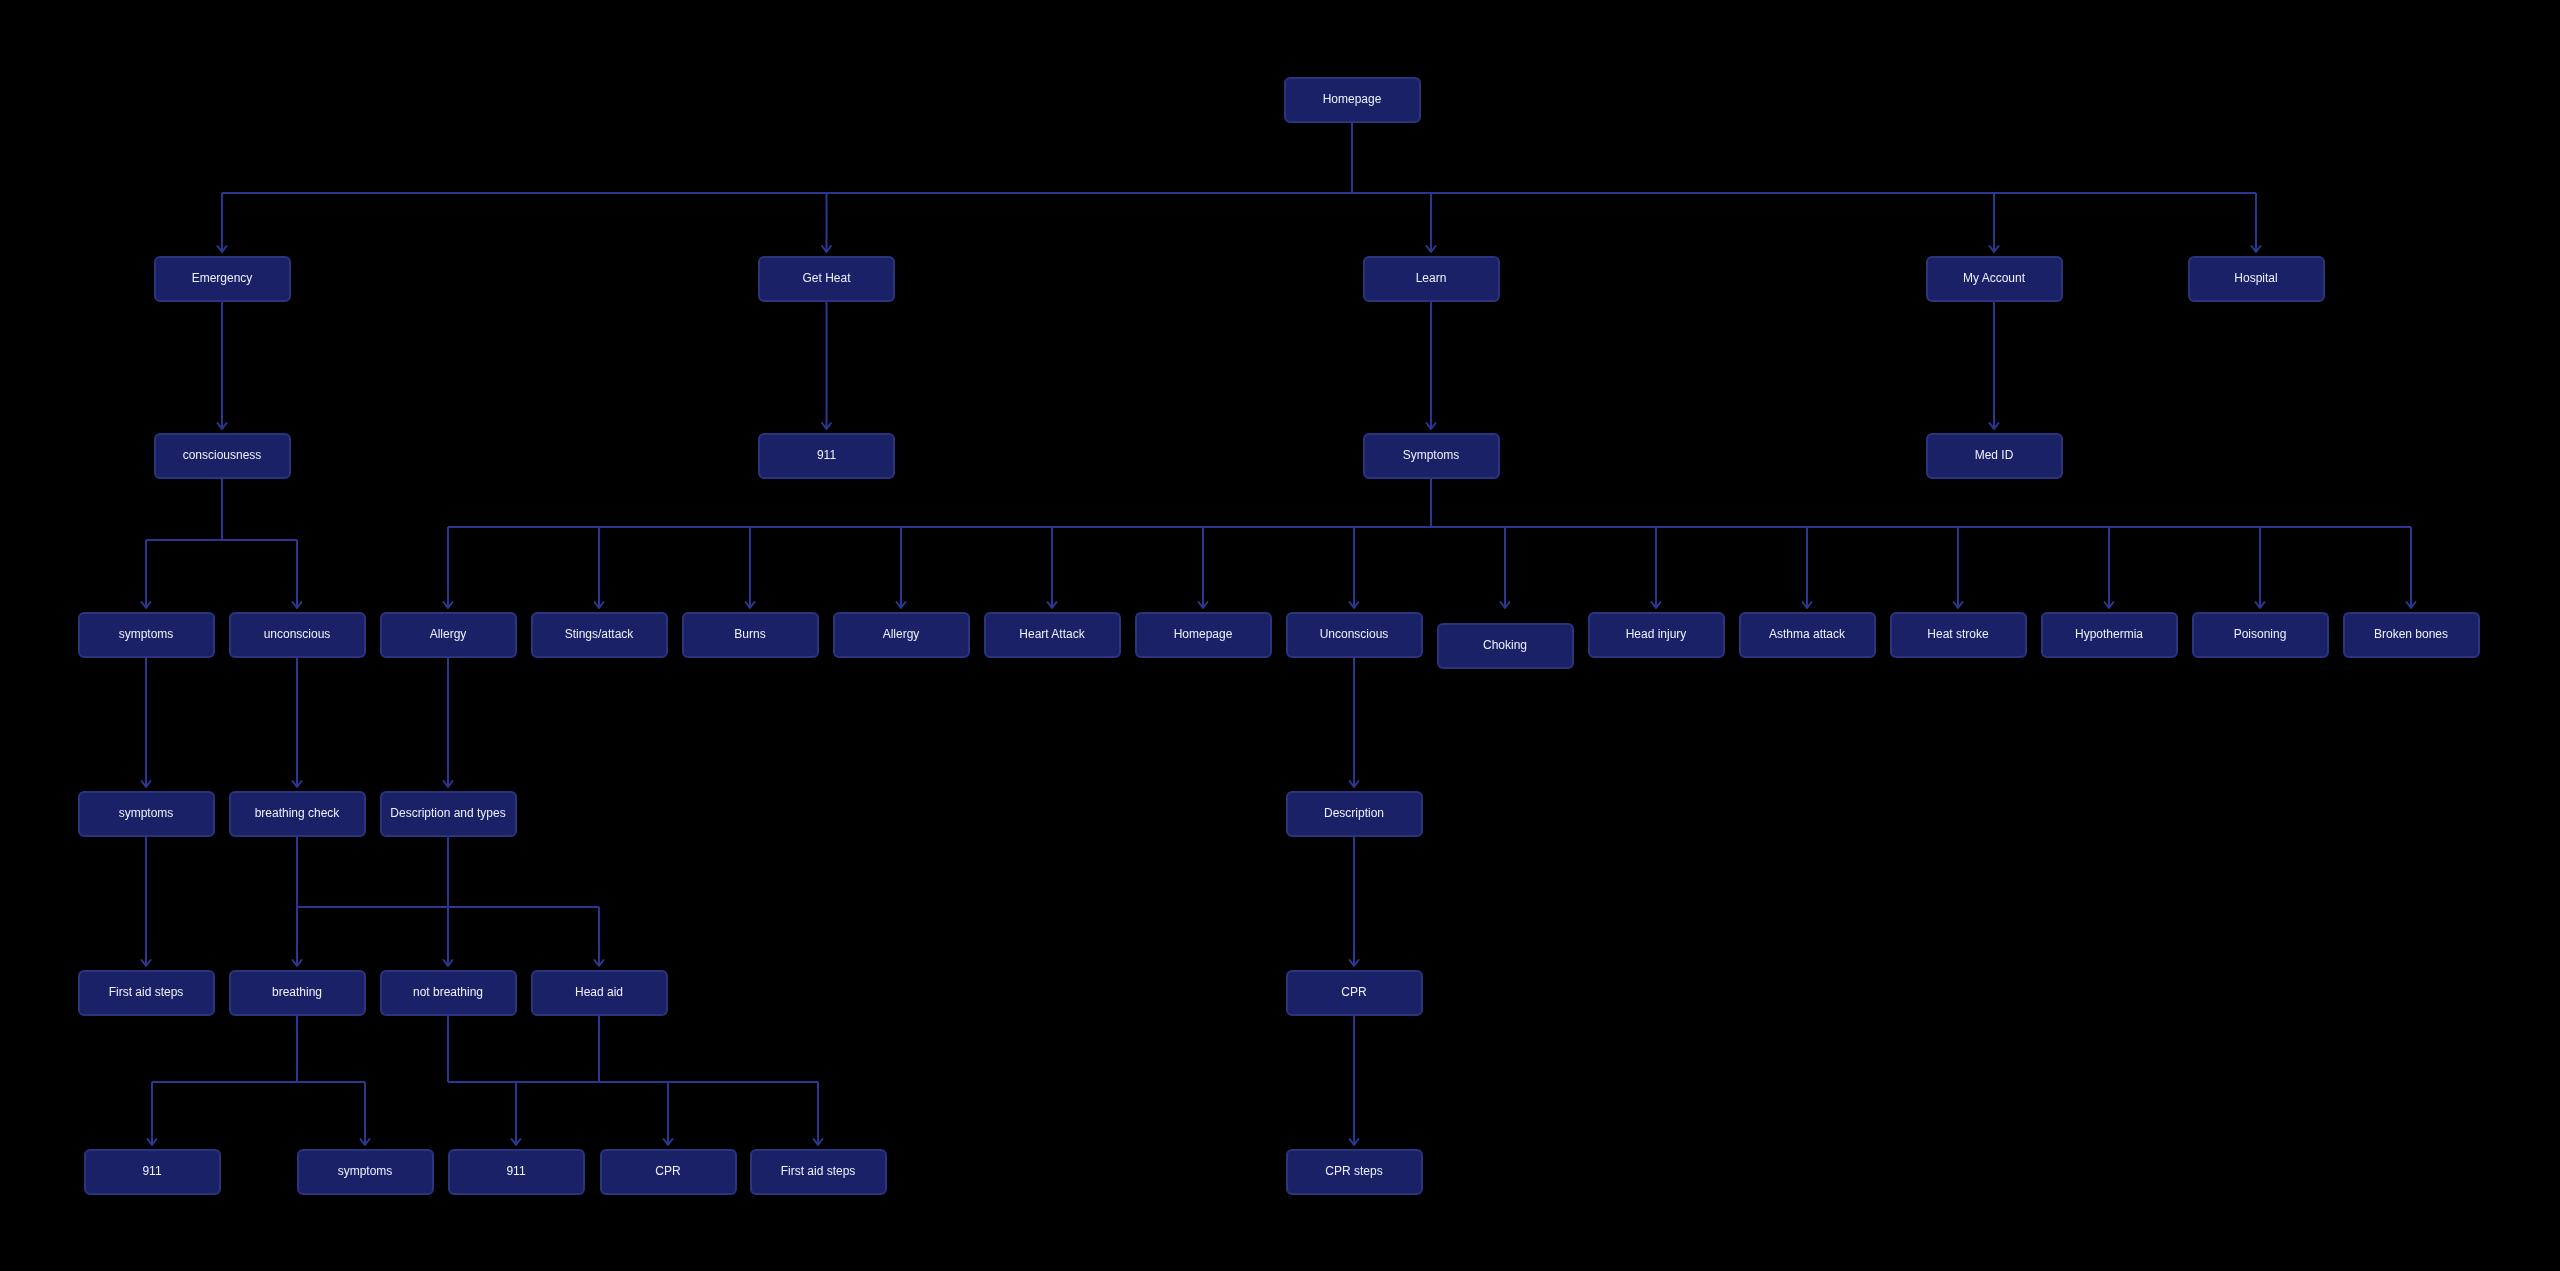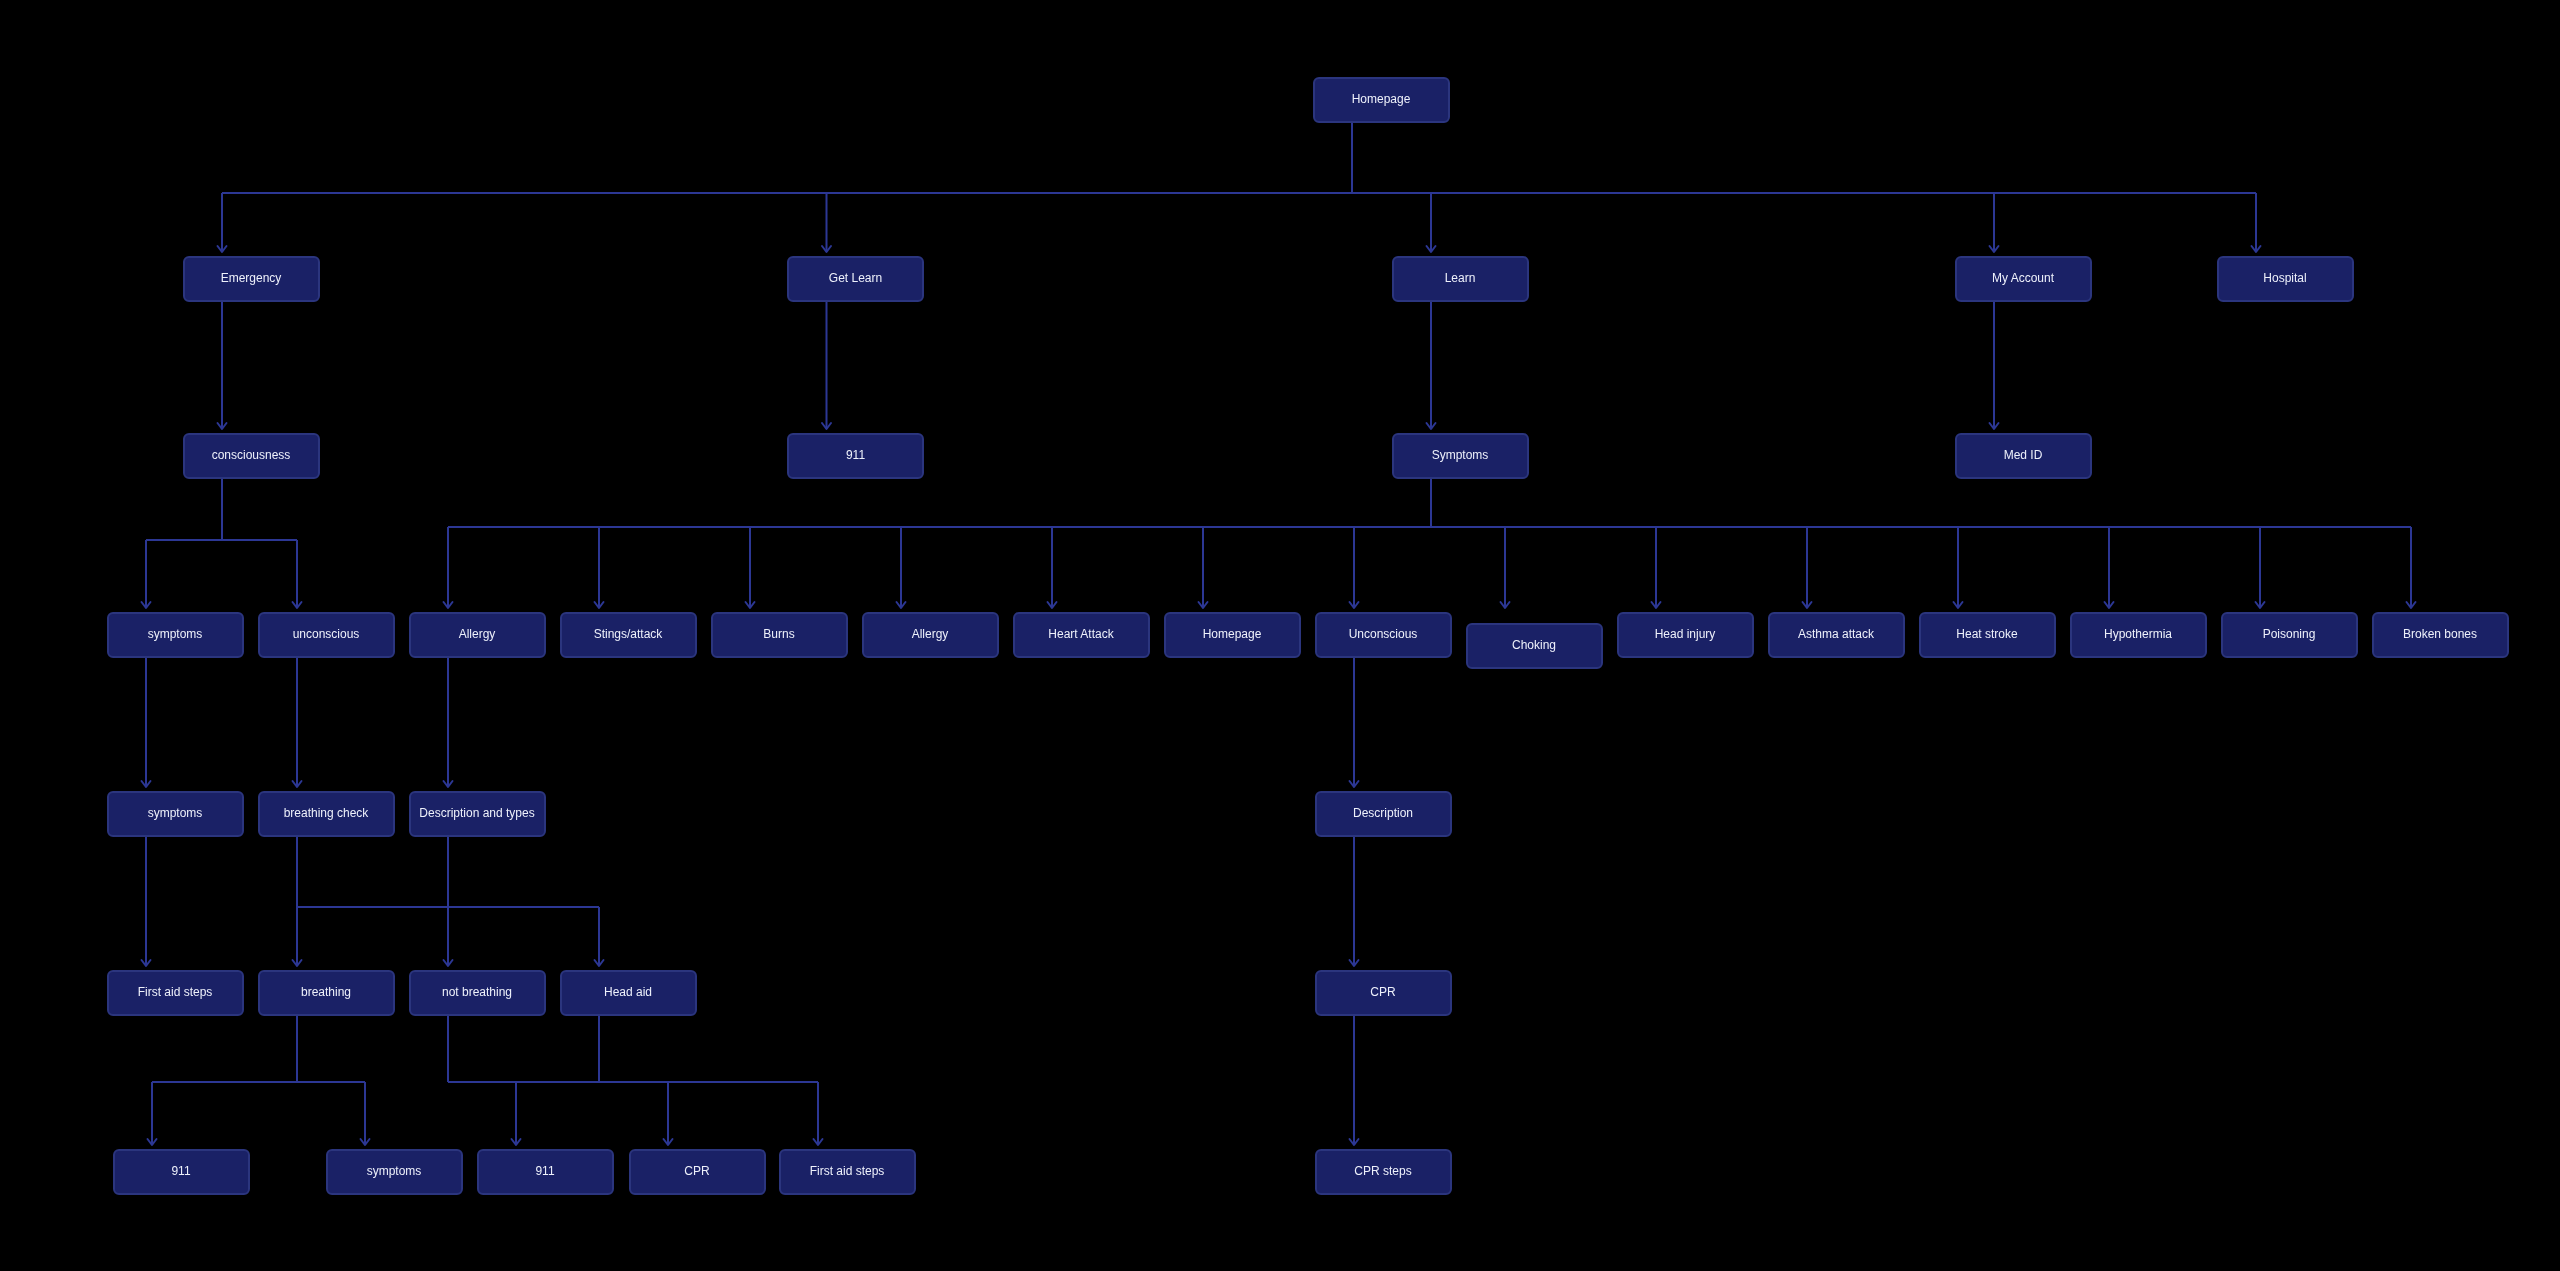--- a/index.html
+++ b/index.html
@@ -19,21 +19,21 @@
   .link{stroke:var(--connector);stroke-width:2;fill:none;}
   #arrowhead path{stroke:var(--connector);}
   .node{
     position:absolute;width:137px;height:46px;box-sizing:border-box;
     background:var(--node-fill);
     border:2px solid var(--node-border);
     border-radius:6px;
     color:var(--node-text);
     font-size:12px;line-height:1.15;text-align:center;
     display:flex;align-items:center;justify-content:center;
-    padding:2px 4px;cursor:pointer;margin-left:29px;
+    padding:2px 4px;cursor:pointer;
   }
 </style>
 </head>
 <body>
 
 <svg id="links" width="2560" height="1271">
   <defs>
     <marker id="arrowhead" markerUnits="userSpaceOnUse" markerWidth="16" markerHeight="16" viewBox="-8 -8 16 16" refX="0" refY="0" orient="auto">
       <path d="M-6 -4.5L0 0L-6 4.5" fill="none" stroke-width="2" stroke-linecap="round" stroke-linejoin="round"></path>
     </marker>
@@ -87,21 +87,21 @@
     <path class="link" marker-end="url(#arrowhead)" d="M516 1082V1145"></path>
     <path class="link" marker-end="url(#arrowhead)" d="M668 1082V1145"></path>
     <path class="link" marker-end="url(#arrowhead)" d="M818 1082V1145"></path>
     <path class="link" marker-end="url(#arrowhead)" d="M1354 1016V1145"></path>
   </g>
 </svg>
 
 <div class="node" style="left:1283.5px;top:77px">Homepage</div>
 
 <div class="node" style="left:153.5px;top:256px">Emergency</div>
-<div class="node" style="left:758px;top:256px">Get Learn</div>
+<div class="node" style="left:758px;top:256px">Get Heat</div>
 <div class="node" style="left:1362.5px;top:256px">Learn</div>
 <div class="node" style="left:1925.5px;top:256px">My Account</div>
 <div class="node" style="left:2187.5px;top:256px">Hospital</div>
 
 <div class="node" style="left:153.5px;top:433px">consciousness</div>
 <div class="node" style="left:758px;top:433px">911</div>
 <div class="node" style="left:1362.5px;top:433px">Symptoms</div>
 <div class="node" style="left:1925.5px;top:433px">Med ID</div>
 
 <div class="node" style="left:77.5px;top:612px">symptoms</div>

